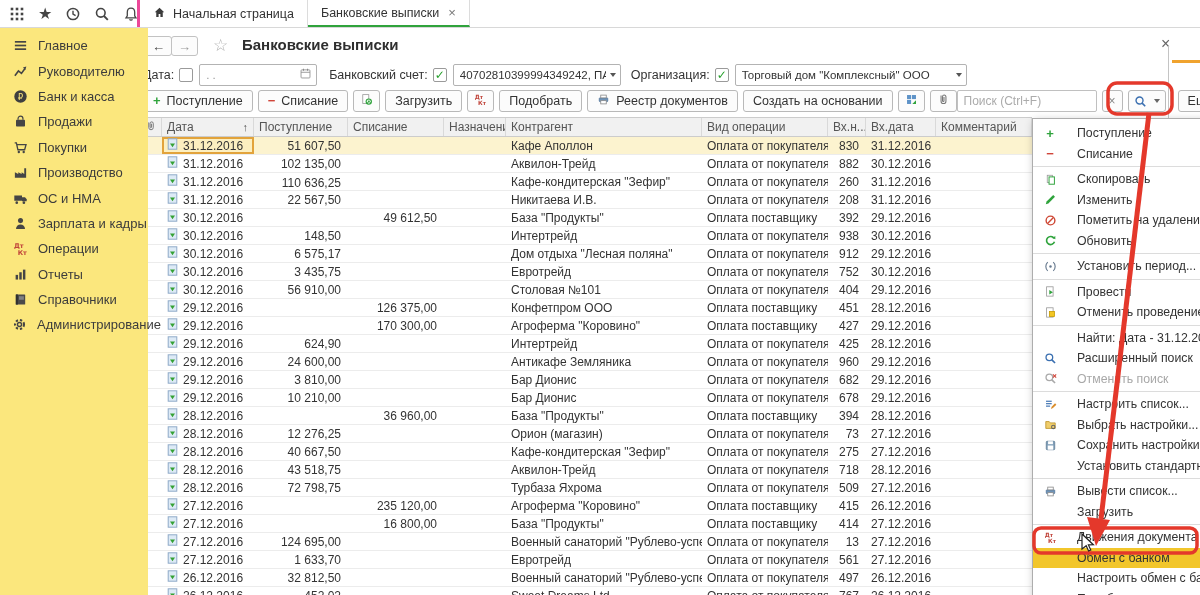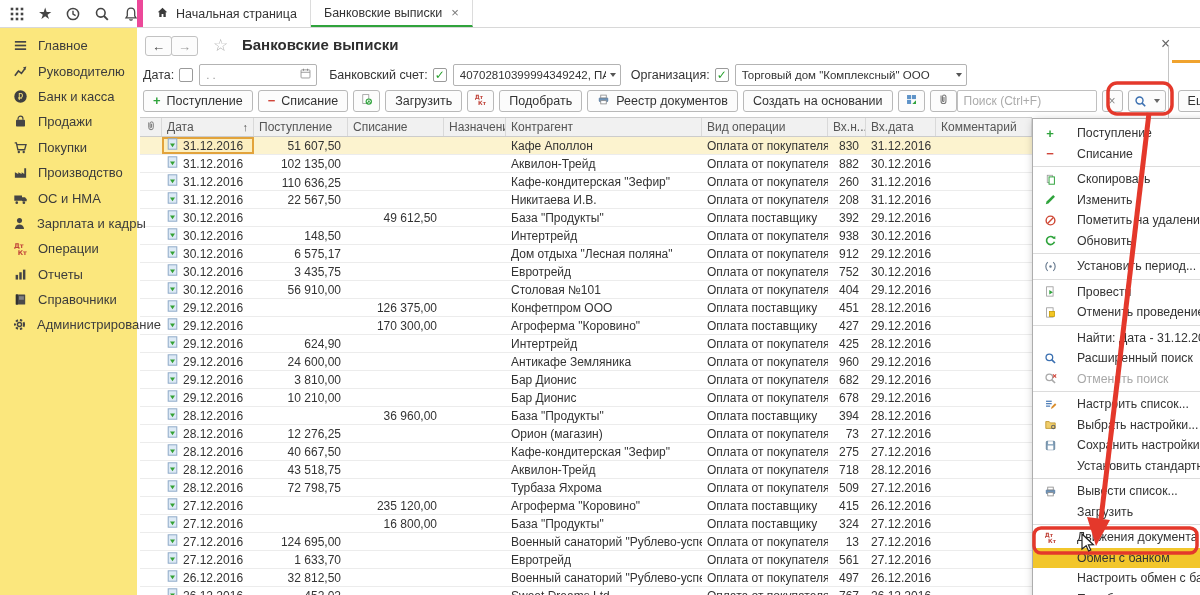--- a/index.html
+++ b/index.html
@@ -8,27 +8,27 @@
   .app { position:relative; width:1200px; height:595px; overflow:hidden; background:#fff; }
 
   
   .topbar { position:absolute; left:0; top:0; width:1200px; height:28px; background:#fff;
     border-bottom:1px solid #D8D8D8; display:flex; align-items:stretch; z-index:5; }
   .sys-icons { display:flex; align-items:center; gap:13px; padding:0 10px 0 9px; width:137px; }
   .sys-icons .icn { display:inline-flex; align-items:center; justify-content:center; width:18px; height:18px; cursor:pointer; }
   .tabs { display:flex; align-items:stretch; }
   .tab { display:flex; align-items:center; gap:7px; padding:0 13px; font-size:12.5px; color:#333;
     border-right:1px solid #DCDCDC; cursor:pointer; position:relative; }
-  .tab:first-child { border-left:6px solid #ec4899; }
+  .tab:first-child { border-left:3px solid #ec4899; }
   .tab.active { border-bottom:2px solid #2FA33C; }
   .tab .tab-close { color:#777; font-size:13px; margin-left:2px; }
   .ci { display:inline-block; line-height:1; }
 
   
-  .sidebar { position:absolute; left:0; top:28px; width:137px; height:567px; background:#FBE77D; padding-top:5px; z-index:4; }
+  .sidebar { position:absolute; left:0; top:28px; width:148px; height:567px; background:#FBE77D; padding-top:5px; z-index:4; }
   .side-item { height:25.4px; display:flex; align-items:center; gap:10px; padding-left:12px;
     font-size:13px; color:#3C3C3C; cursor:pointer; white-space:nowrap; }
   .side-item .icn { width:16px; display:inline-flex; justify-content:center; }
 
   
   .main { position:absolute; left:137px; top:28px; width:1063px; height:567px; background:#fff; }
   .title-row { position:absolute; left:8px; top:6px; height:24px; width:1040px; }
   .nav-btn { position:absolute; top:2px; width:27px; height:20px; background:#FCFCFC;
     border:1px solid #C2C2C2; border-radius:3px; font-size:13px; color:#444; cursor:pointer;
     display:flex; align-items:center; justify-content:center; font-family:inherit; }
@@ -1114,21 +1114,21 @@
             <span>16 800,00</span>
           </div>
           <div class="gcell c4" style="width: 62px;"></div>
           <div class="gcell c5" style="width: 196px;">
             <span>База "Продукты"</span>
           </div>
           <div class="gcell c6" style="width: 126px;">
             <span>Оплата поставщику</span>
           </div>
           <div class="gcell c7 num" style="width: 38px;">
-            <span>324</span>
+            <span>414</span>
           </div>
           <div class="gcell c8" style="width: 70px;">
             <span>27.12.2016</span>
           </div>
           <div class="gcell c9" style="width: 96px;">
             <span></span>
           </div>
         </div>
         <div class="grow">
           <div class="gcell c0" style="width: 22px;"></div>

